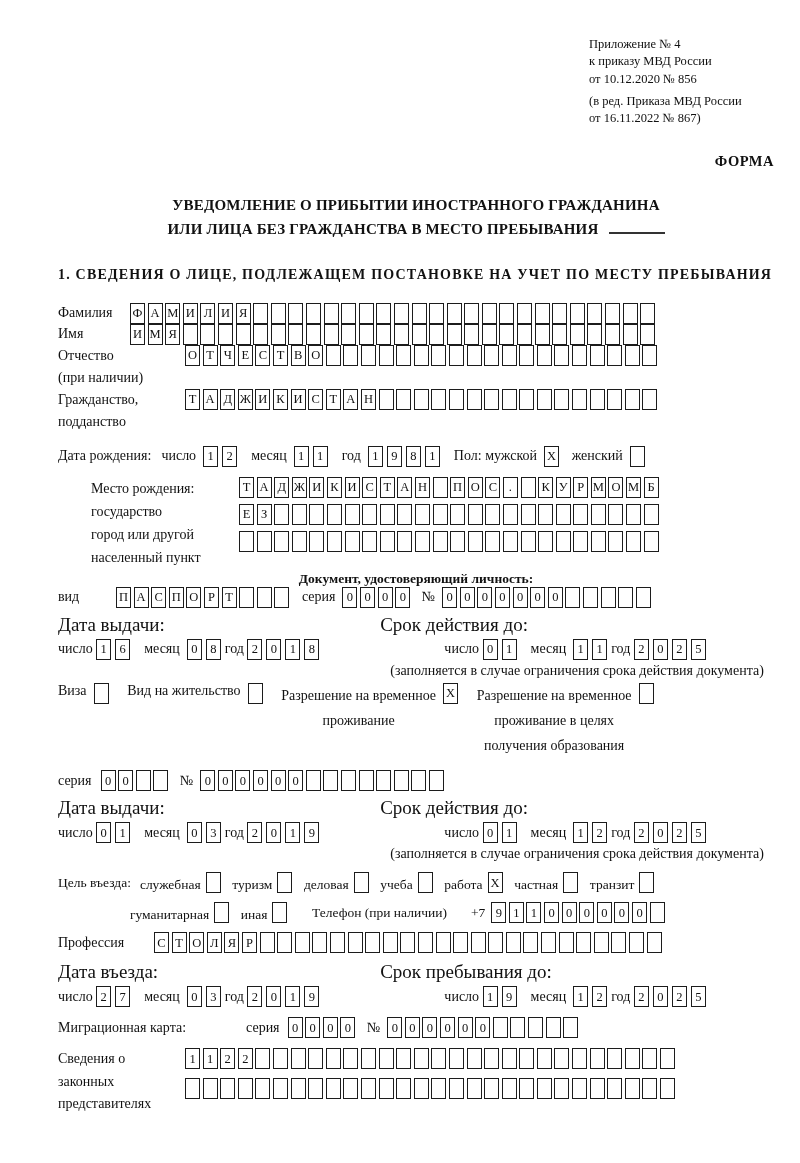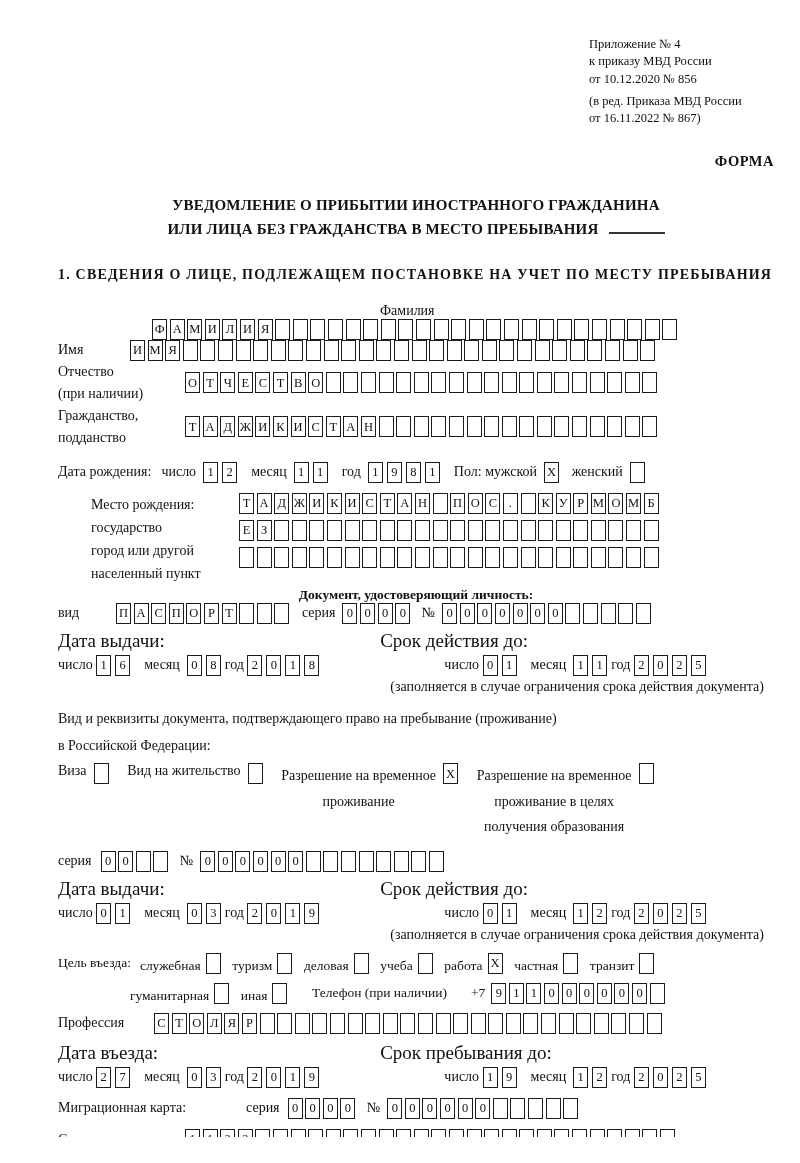--- a/index.html
+++ b/index.html
@@ -23,21 +23,21 @@
   
   .cells { display:inline-flex; flex-wrap:nowrap; vertical-align:middle; }
   .cell {
     flex:0 0 auto; width:15px; height:21px; border:1.6px solid #1c1c1c; margin-right:2.6px;
     display:inline-flex; align-items:center; justify-content:center;
     font-size:12.5px; line-height:1; background:#fff;
   }
   .dg .cell { margin-right:4px; }
   
   .frow { display:flex; align-items:center; margin-top:0; white-space:nowrap; }
-  .frow.top { align-items:center; }
+  .frow.top { align-items:flex-start; }
   .lbl { flex:0 0 auto; }
   .w70 { width:72px; } .w120 { width:127px; } .w145 { width:148px;margin-left:33px; } .w58 { width:58px; } .w95 { width:96px; }
   .lbl2 { display:flex; flex-direction:column; line-height:22px; }
   .dl { margin:0 7px 0 10px; }
   
   .bp { display:flex; align-items:flex-start; margin-top:10px; }
   .bp-rows .cells { display:flex; margin-bottom:6px; }
   .bp-lbl { line-height:23px; }
   
   .center-bold { text-align:center; font-weight:bold; font-size:13.5px; margin-top:2px; }
@@ -83,21 +83,21 @@
 
   <div class="title">
     <div class="tline">УВЕДОМЛЕНИЕ О ПРИБЫТИИ ИНОСТРАННОГО ГРАЖДАНИНА</div>
     <div class="tline">
       <span>ИЛИ ЛИЦА БЕЗ ГРАЖДАНСТВА В МЕСТО ПРЕБЫВАНИЯ</span><span class="tunderline"></span>
     </div>
   </div>
 
   <div class="sec-heading">1. СВЕДЕНИЯ О ЛИЦЕ, ПОДЛЕЖАЩЕМ ПОСТАНОВКЕ НА УЧЕТ ПО МЕСТУ ПРЕБЫВАНИЯ</div>
 
-  <div class="frow" style="margin-top:20px;flex-direction:column;">
+  <div class="frow" style="margin-top:20px;">
     <span class="lbl w70">Фамилия</span>
     <span class="cells">
         <span class="cell">Ф</span>
         <span class="cell">А</span>
         <span class="cell">М</span>
         <span class="cell">И</span>
         <span class="cell">Л</span>
         <span class="cell">И</span>
         <span class="cell">Я</span>
         <span class="cell"></span>
@@ -433,24 +433,20 @@
             <span class="cell">2</span>
             <span class="cell">0</span>
             <span class="cell">2</span>
             <span class="cell">5</span>
           </span>
       </div>
       <div class="dfoot">(заполняется в случае ограничения срока действия документа)</div>
     </div>
   </div>
 
-  <div class="intro">
-    <div>Вид и реквизиты документа, подтверждающего право на пребывание (проживание)</div>
-    <div>в Российской Федерации:</div>
-  </div>
 
   <div class="opts">
     <div class="opt">
       <span class="olbl">Виза</span>
       <span class="cells">
           <span class="cell"></span>
         </span>
     </div>
     <div class="opt">
       <span class="olbl">Вид на жительство</span>

